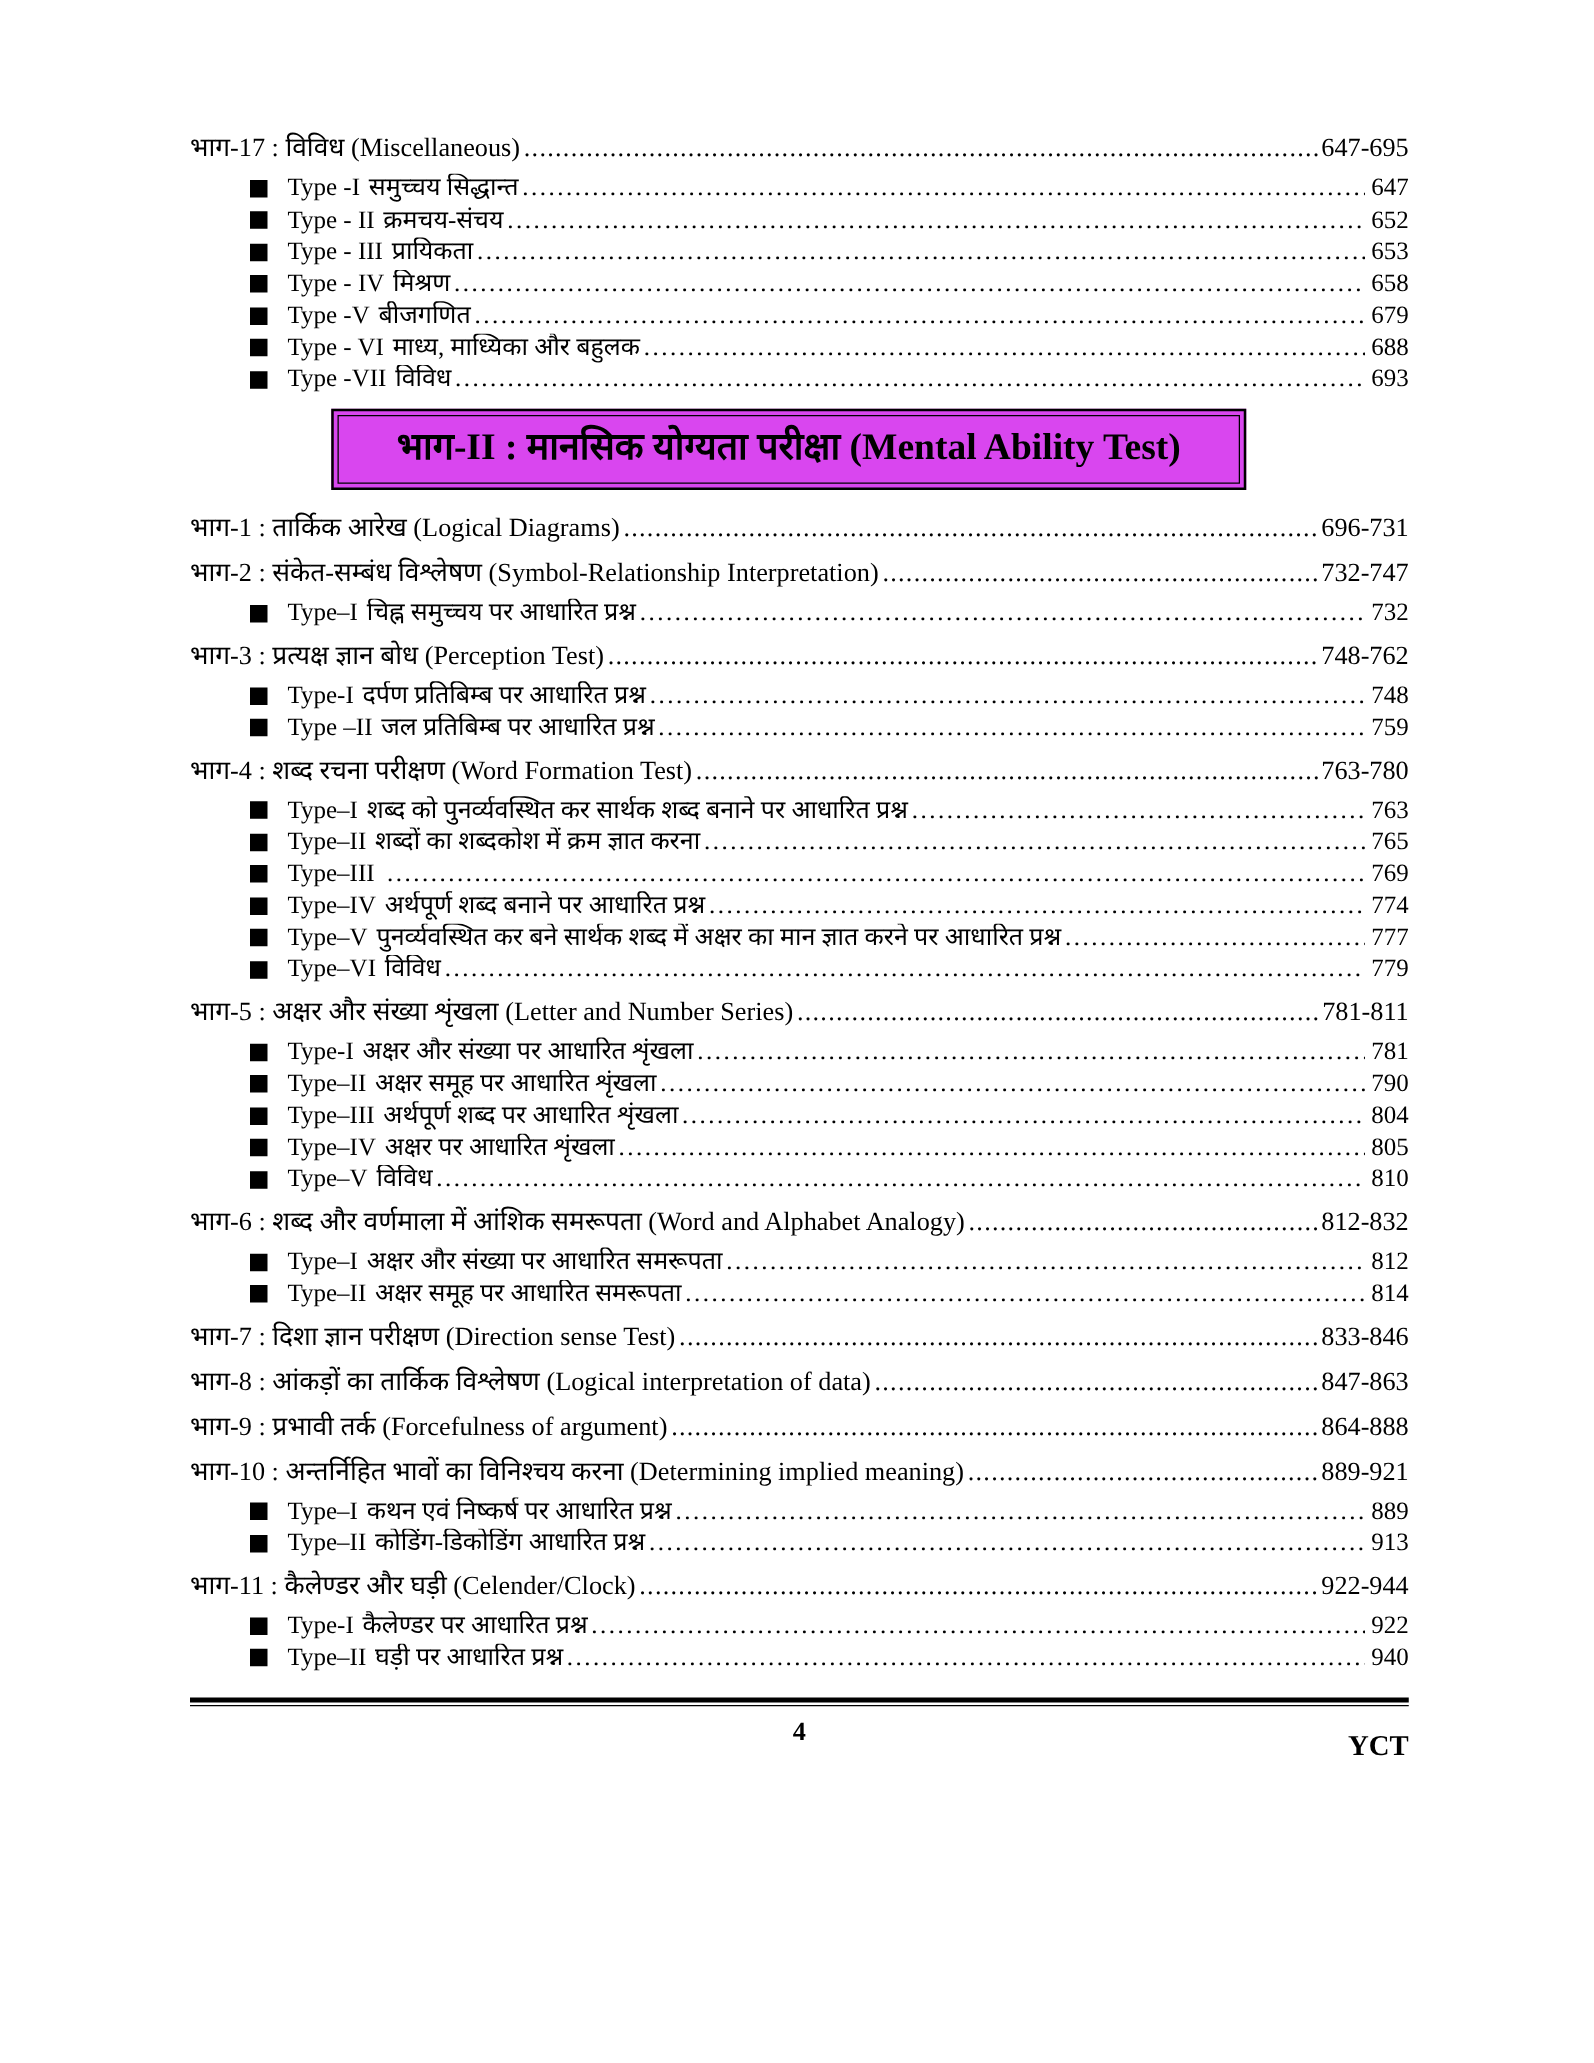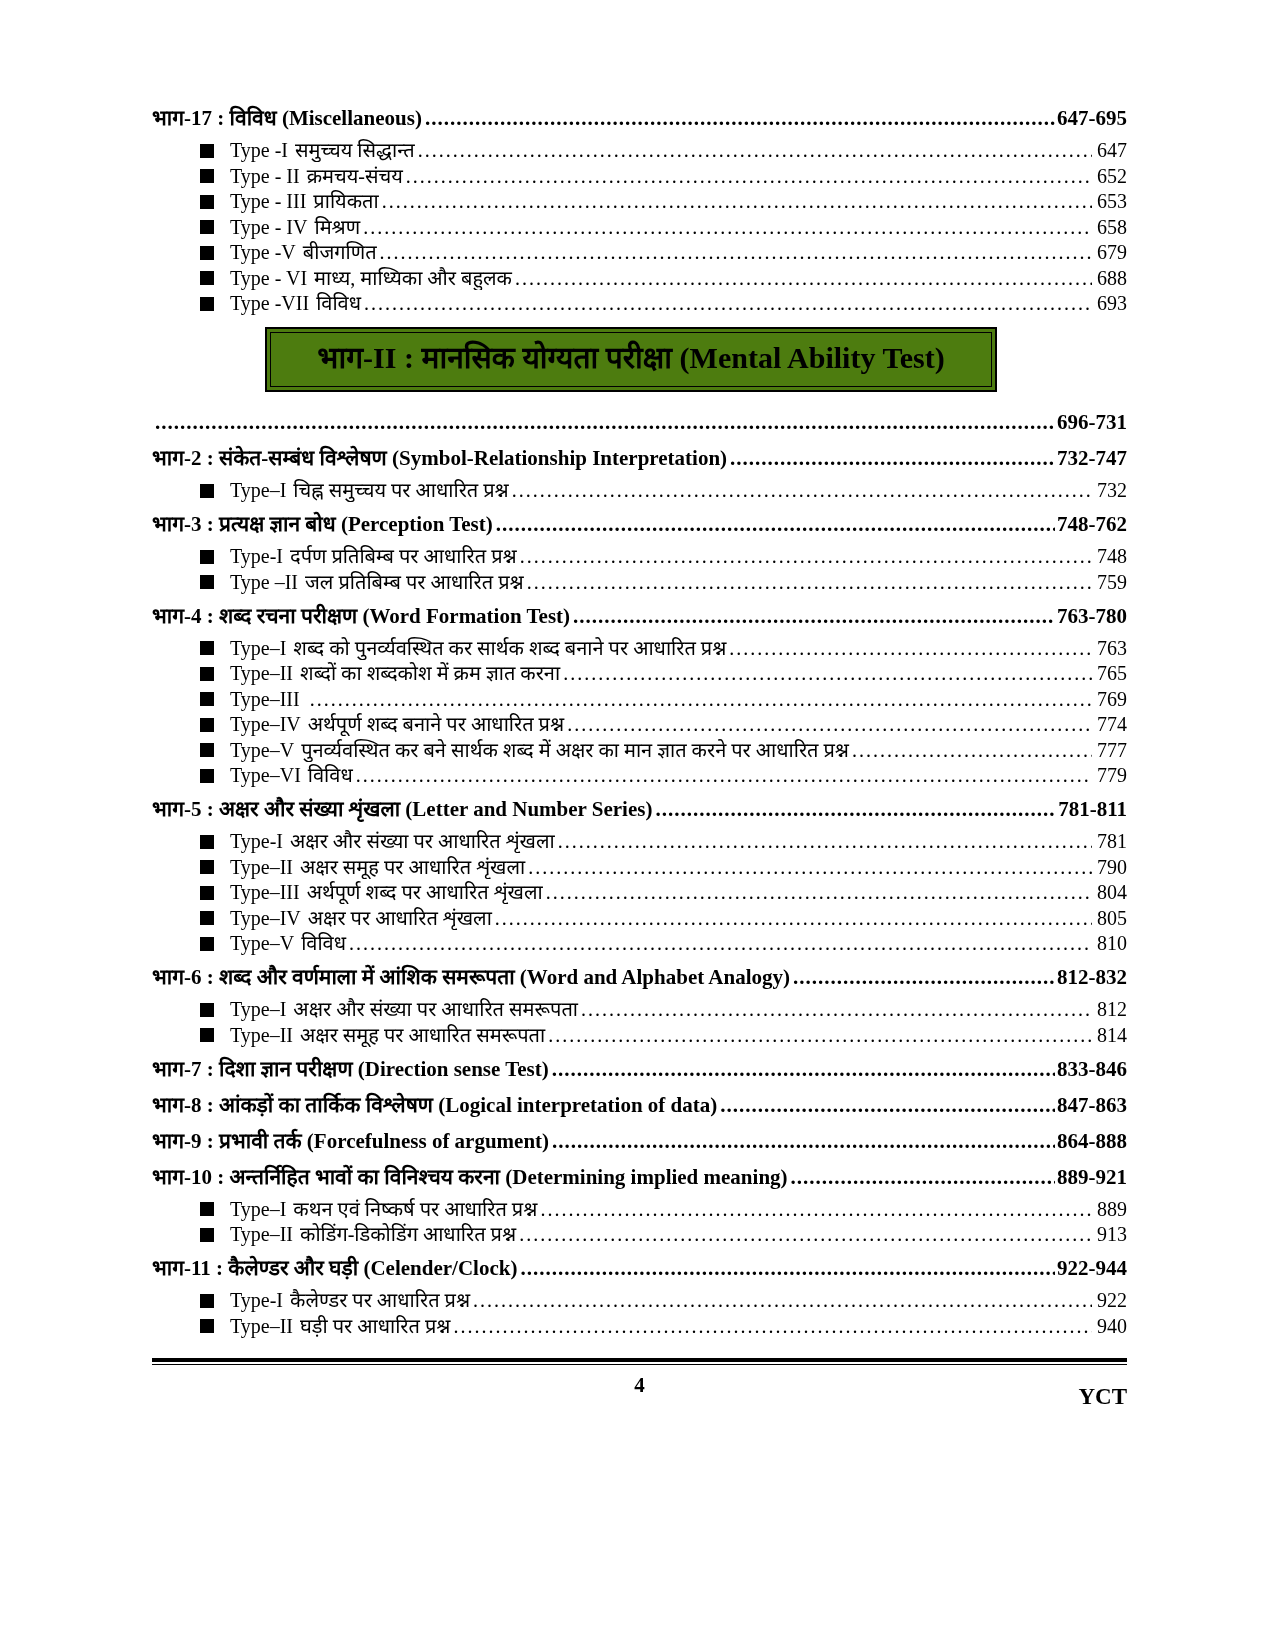--- a/index.html
+++ b/index.html
@@ -19,21 +19,21 @@
     padding: 96px 148px 0 152px;
   }
   
   .toc-row {
     display: flex;
     align-items: baseline;
     white-space: nowrap;
     overflow: hidden;
   }
   .section-row {
-    font-weight: bold;
+    font-weight: normal;
     font-size: 21px;
     line-height: 28px;
     margin: 8px 0 7px 0;
     justify-content: space-between;
   }
   .type-row {
     font-size: 20px;
     line-height: 23px;
     margin: 2.5px 0;
     padding-left: 48px;
@@ -61,21 +61,21 @@
   }
   .section-row .dots::after { letter-spacing: 1px; }
   .pagenum { flex: none; padding-left: 5px; }
   .section-row .pagenum { padding-left: 2px; }
   
   .banner-outer {
     width: 732px;
     margin: 12px 0 16px 113px;
     border: 2.5px solid #000;
     padding: 3px;
-    background: #4d7c0f;
+    background: #d946ef;
   }
   .banner-inner {
     border: 1.5px solid #000;
     text-align: center;
     font-weight: bold;
     font-size: 30px;
     line-height: 38px;
     padding: 6px 4px 9px 4px;
   }
   
@@ -159,20 +159,21 @@
         <span class="pagenum">693</span>
       </div>
     </div>
 
   <div class="banner-outer">
     <div class="banner-inner">भाग-II : मानसिक योग्यता परीक्षा (Mental Ability Test)</div>
   </div>
 
   <div id="toc-bottom">
       <div class="toc-row section-row">
+        <span class="label">भाग-1 : तार्किक आरेख (Logical Diagrams)</span>
         <span class="dots"></span>
         <span class="pagenum">696-731</span>
       </div>
       <div class="toc-row section-row">
         <span class="label">भाग-2 : संकेत-सम्बंध विश्लेषण (Symbol-Relationship Interpretation)</span>
         <span class="dots"></span>
         <span class="pagenum">732-747</span>
       </div>
       <div class="toc-row type-row">
         <span class="bullet"></span>

